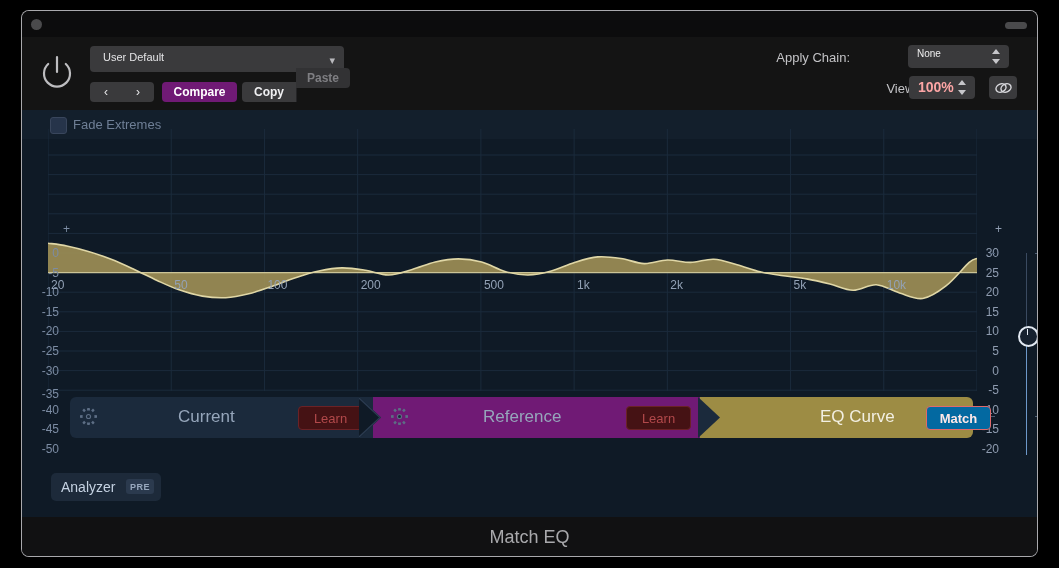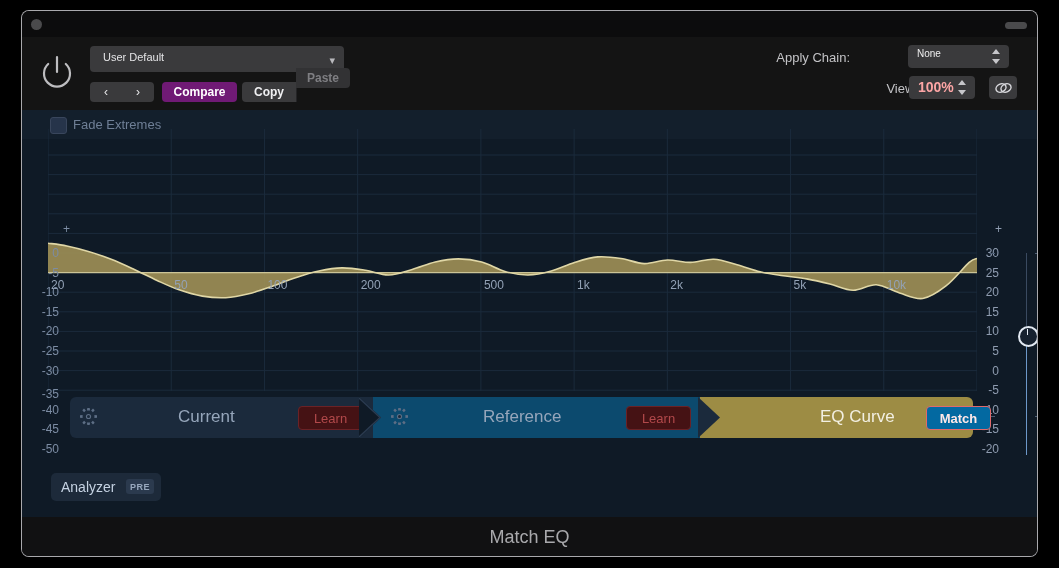--- a/index.html
+++ b/index.html
@@ -108,21 +108,21 @@
   .sec .gear{position:absolute;left:10px;top:11px;cursor:pointer;}
   .sec .seclabel{position:absolute;top:10px;font-size:17px;}
   .sec .actbtn{position:absolute;top:9px;height:22px;border-radius:4px;
                display:flex;align-items:center;justify-content:center;
                font-size:13px;cursor:pointer;}
 
   #sec-current{left:0;width:311px;background:#1b2a3c;border-radius:6px 0 0 6px;}
   #sec-current .seclabel{left:108px;color:#96a6bb;}
   #sec-current .actbtn{left:228px;width:63px;background:#451214;
                        border:1px solid #6b2226;color:#b2494b;}
-  #sec-ref{left:303px;width:335px;background:#0c4a6e;}
+  #sec-ref{left:303px;width:335px;background:#701a75;}
   #sec-ref .seclabel{left:110px;color:#96a6bb;}
   #sec-ref .actbtn{left:253px;width:63px;background:#451214;
                    border:1px solid #6b2226;color:#b2494b;}
   #sec-eq{left:630px;width:273px;background:#9d8c44;border-radius:0 6px 6px 0;}
   #sec-eq .seclabel{left:120px;color:#f2efe2;}
   #sec-eq .actbtn{left:226px;width:63px;background:#0369a1;
                   border:1px solid #e06a6c;color:#ffe8e8;font-weight:bold;}
   .arrow{position:absolute;top:0;width:22px;height:41px;z-index:3;}
 
   

